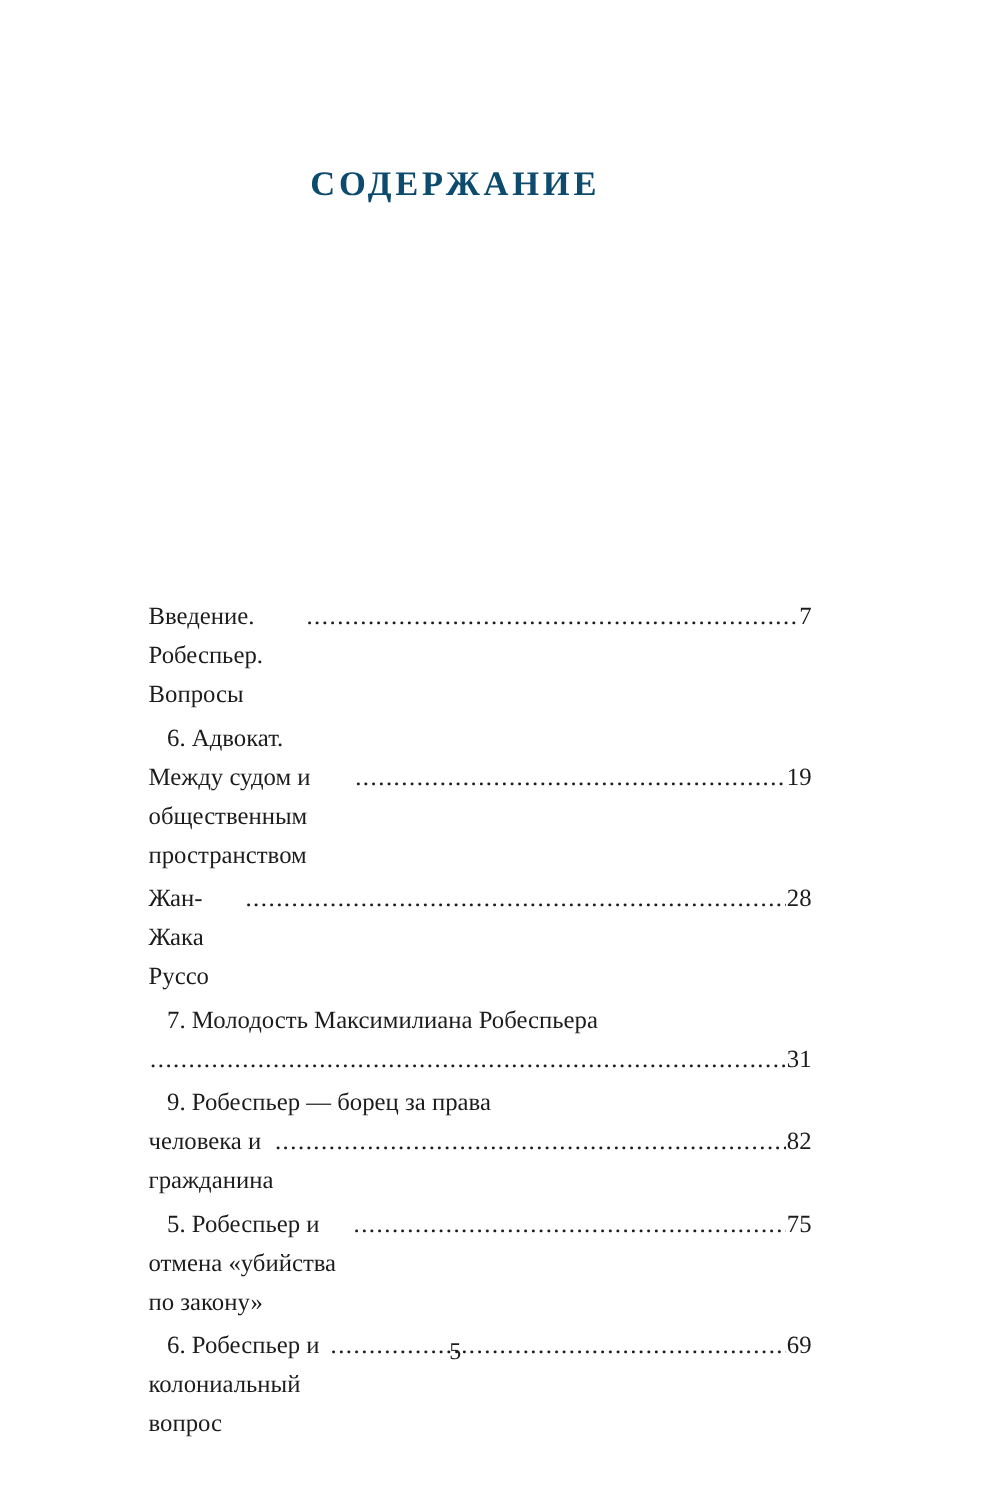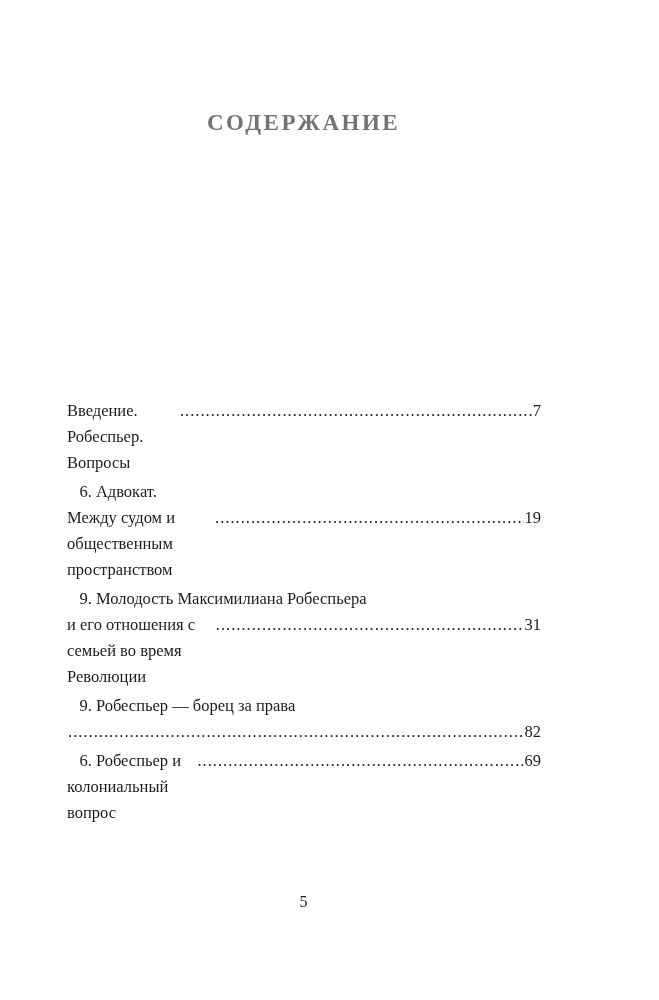--- a/index.html
+++ b/index.html
@@ -18,32 +18,33 @@
   }
   .book-title {
     position: absolute;
     top: 110px;
     left: 67px;
     width: 473px;
     text-align: center;
     font-size: 23px;
     font-weight: bold;
     letter-spacing: 2.5px;
-    color: #737373;
+    color: #0c4a6e;
   }
   .toc {
     position: absolute;
     top: 398px;
     left: 67px;
     width: 474px;
     font-size: 16.5px;
     line-height: 26px;
   }
   .toc-entry {
     margin-bottom: 3px;
+    margin-left: 32px;
   }
   .toc-line {
     display: flex;
     align-items: baseline;
   }
   .entry-text {
     white-space: pre-wrap;
     flex: 0 1 auto;
   }
   .leader {
@@ -94,43 +95,56 @@
       <span class="entry-text toc-first-text">   6. Адвокат.</span>
     </div>
     <div class="toc-line toc-line-last">
       <span class="entry-text toc-last-text">Между судом и общественным пространством</span>
       <span class="leader"></span>
       <span class="page-num">19</span>
     </div>
   </div>
 
   <div class="toc-entry">
+    <div class="toc-line toc-line-last">
+      <span class="entry-text toc-last-text">Жан-Жака Руссо </span>
+      <span class="leader"></span>
+      <span class="page-num">28</span>
+    </div>
   </div>
 
   <div class="toc-entry">
     <div class="toc-line toc-line-first">
-      <span class="entry-text toc-first-text">   9. Молодость Максимилиана Робеспьера</span>
+      <span class="entry-text toc-first-text">   7. Молодость Максимилиана Робеспьера</span>
     </div>
     <div class="toc-line toc-line-last">
-      <span class="entry-text toc-last-text">и его отношения с семьей во время Революции</span>
       <span class="leader"></span>
       <span class="page-num">31</span>
     </div>
   </div>
 
   <div class="toc-entry">
     <div class="toc-line toc-line-first">
       <span class="entry-text toc-first-text">   9. Робеспьер — борец за права</span>
     </div>
     <div class="toc-line toc-line-last">
+      <span class="entry-text toc-last-text">человека и гражданина</span>
       <span class="leader"></span>
       <span class="page-num">82</span>
     </div>
   </div>
 
+  <div class="toc-entry">
+
+    <div class="toc-line toc-line-last">
+      <span class="entry-text toc-last-text">   5. Робеспьер и отмена «убийства по закону»</span>
+      <span class="leader"></span>
+      <span class="page-num">75</span>
+    </div>
+  </div>
 
   <div class="toc-entry">
 
     <div class="toc-line toc-line-last">
       <span class="entry-text toc-last-text">   6. Робеспьер и колониальный вопрос</span>
       <span class="leader"></span>
       <span class="page-num">69</span>
     </div>
   </div>
 

